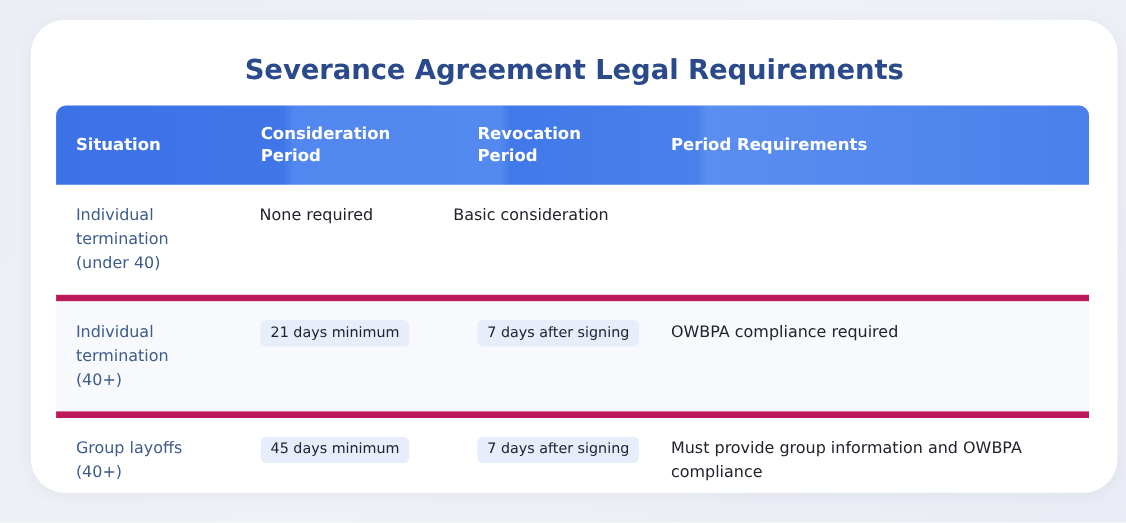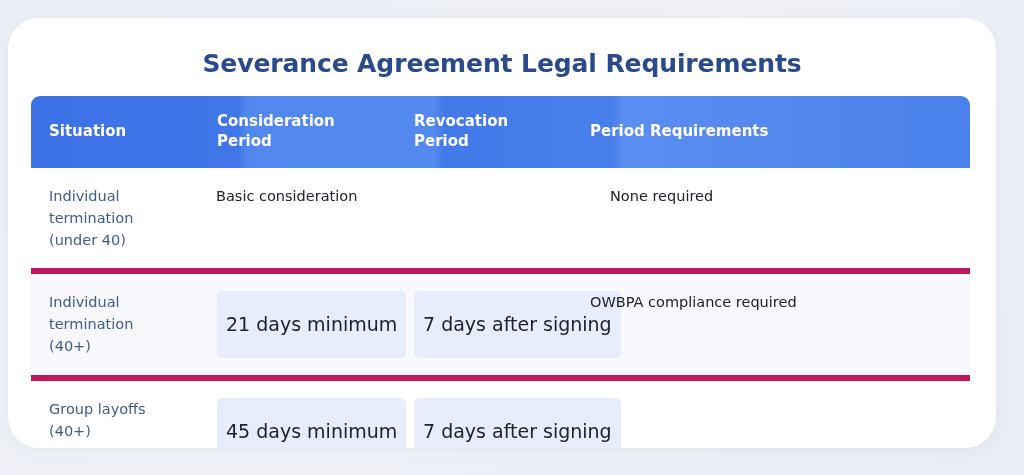--- a/index.html
+++ b/index.html
@@ -18,21 +18,21 @@
   .page {
     position: relative;
     width: 1024px;
     height: 475px;
     background: linear-gradient(135deg, #eceef5 0%, #eff1f7 50%, #e9ecf4 100%);
   }
 
   
   .card {
     position: absolute;
-    left: 8px;
+    left: 28px;
     top: 18px;
     width: 988px;
     height: 430px;
     background: #ffffff;
     border-radius: 31px;
     box-shadow: 0 2px 14px rgba(70, 90, 140, 0.06);
     overflow: hidden;
   }
 
   
@@ -101,22 +101,22 @@
   }
 
   .td.situation {
     color: #3e5c8c;
   }
 
   .badge {
     display: inline-block;
     background: #e7edfa;
     border-radius: 5px;
-    padding: 20px 9px;
-    font-size: 19px;
+    padding: 3px 9px;
+    font-size: 13px;
     color: #20232b;
     white-space: nowrap;
     line-height: 1.4;
   }
 </style>
 </head>
 <body>
 
 <div class="page">
   <div class="card">
@@ -145,25 +145,25 @@
           <span class="th-inner">Period Requirements</span>
         </div>
       </div>
 
       <div class="trow">
         <div class="td situation c1">
           <span>Individual</span><br>
           <span>termination</span><br>
           <span>(under 40)</span>
         </div>
+        <div class="td c3">
+          <span>None required</span>
+        </div>
         <div class="td c4">
           <span>Basic consideration</span>
-        </div>
-        <div class="td c3">
-          <span>None required</span>
         </div>
       </div>
 
       <div class="trow alt">
         <div class="td situation c1">
           <span>Individual</span><br>
           <span>termination</span><br>
           <span>(40+)</span>
         </div>
         <div class="td c2">
@@ -181,17 +181,20 @@
         <div class="td situation c1">
           <span>Group layoffs</span><br>
           <span>(40+)</span>
         </div>
         <div class="td c2">
           <span class="badge">45 days minimum</span>
         </div>
         <div class="td c3">
           <span class="badge">7 days after signing</span>
         </div>
+        <div class="td c4">
+          <span>Must provide group information and OWBPA compliance</span>
+        </div>
       </div>
 
     </div>
   </div>
 </div>
 
 </body></html>

